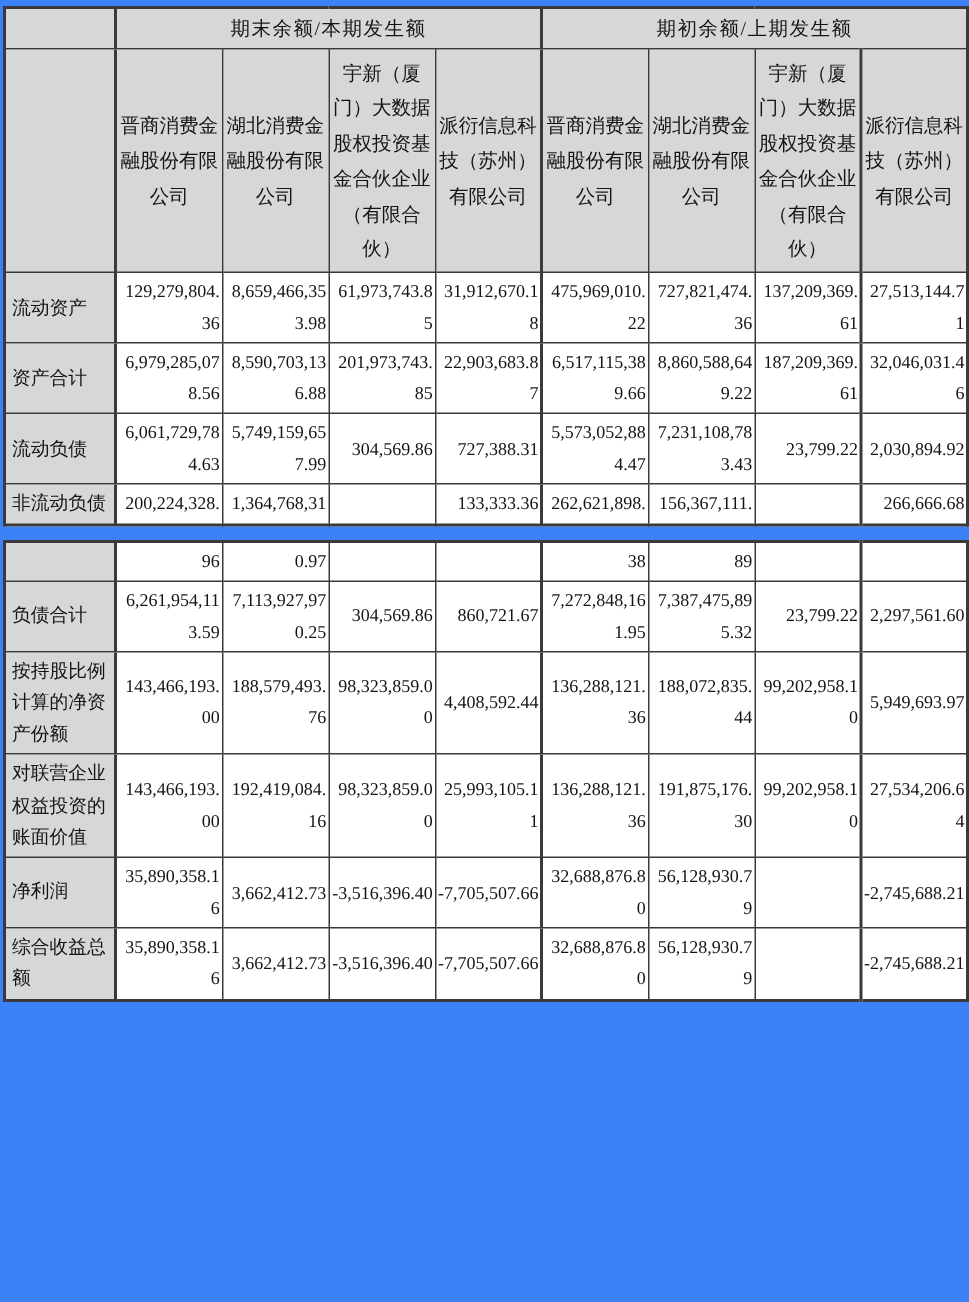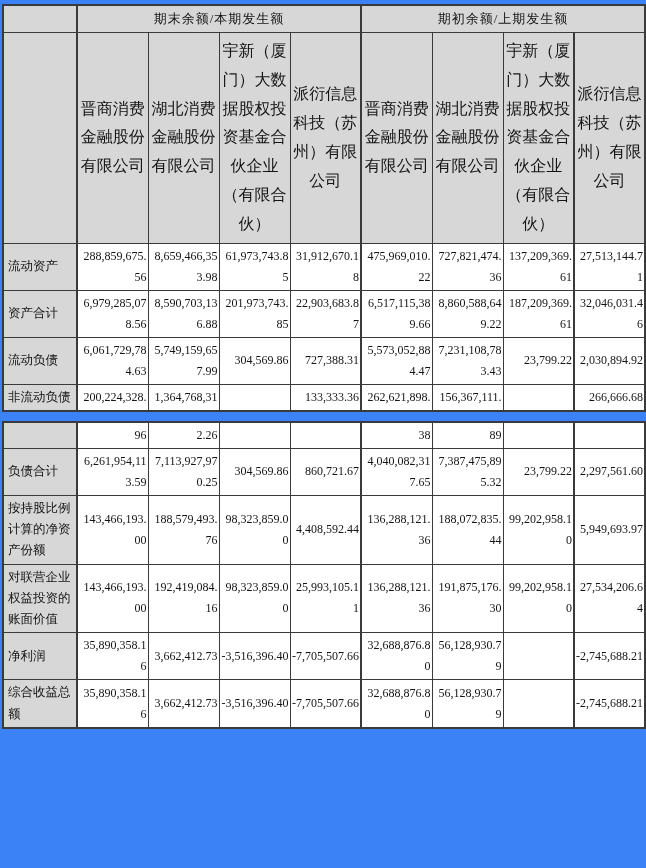--- a/index.html
+++ b/index.html
@@ -25,21 +25,21 @@
   }
   td.num{
     text-align:right;padding:2px 1px;font-size:12px;line-height:1.75;
     overflow-wrap:break-word;word-break:break-all;
   }
   td.grp{
     background:var(--hd);text-align:center;font-size:13px;padding:4px 0;
     letter-spacing:1px;
   }
   td.co{
-    background:var(--hd);text-align:center;font-size:16px;line-height:1.8;
+    background:var(--hd);text-align:center;font-size:13px;line-height:1.8;
     padding:4px 1px;overflow-wrap:break-word;
   }
   .thickL{border-left-width:2px;}
 </style>
 </head>
 <body>
 
 <div class="page">
   <table id="seg1">
     <colgroup>
@@ -65,21 +65,21 @@
           <td class="co">湖北消费金融股份有限公司</td>
           <td class="co">宇新（厦门）大数据股权投资基金合伙企业（有限合伙）</td>
           <td class="co">派衍信息科技（苏州）有限公司</td>
           <td class="co thickL">晋商消费金融股份有限公司</td>
           <td class="co">湖北消费金融股份有限公司</td>
           <td class="co">宇新（厦门）大数据股权投资基金合伙企业（有限合伙）</td>
           <td class="co thickL">派衍信息科技（苏州）有限公司</td>
         </tr>
         <tr>
           <td class="lbl">流动资产</td>
-          <td class="num thickL">288,859,675.56</td>
+          <td class="num thickL">129,279,804.36</td>
           <td class="num">8,659,466,353.98</td>
           <td class="num">61,973,743.85</td>
           <td class="num">31,912,670.18</td>
           <td class="num thickL">475,969,010.22</td>
           <td class="num">727,821,474.36</td>
           <td class="num">137,209,369.61</td>
           <td class="num thickL">27,513,144.71</td>
         </tr>
         <tr>
           <td class="lbl">资产合计</td>
@@ -126,35 +126,35 @@
         <col style="width:71px">
       <col style="width:71px">
         <col style="width:71px">
         <col style="width:71px">
         <col style="width:71px">
     </colgroup>
     <tbody id="seg2-body">
         <tr>
           <td class="lbl"></td>
           <td class="num thickL">96</td>
-          <td class="num">2.26</td>
+          <td class="num">0.97</td>
           <td class="num"></td>
           <td class="num"></td>
           <td class="num thickL">38</td>
           <td class="num">89</td>
           <td class="num"></td>
           <td class="num thickL"></td>
         </tr>
         <tr>
           <td class="lbl">负债合计</td>
           <td class="num thickL">6,261,954,113.59</td>
           <td class="num">7,113,927,970.25</td>
           <td class="num">304,569.86</td>
           <td class="num">860,721.67</td>
-          <td class="num thickL">4,040,082,317.65</td>
+          <td class="num thickL">7,272,848,161.95</td>
           <td class="num">7,387,475,895.32</td>
           <td class="num">23,799.22</td>
           <td class="num thickL">2,297,561.60</td>
         </tr>
         <tr>
           <td class="lbl">按持股比例计算的净资产份额</td>
           <td class="num thickL">143,466,193.00</td>
           <td class="num">188,579,493.76</td>
           <td class="num">98,323,859.00</td>
           <td class="num">4,408,592.44</td>

